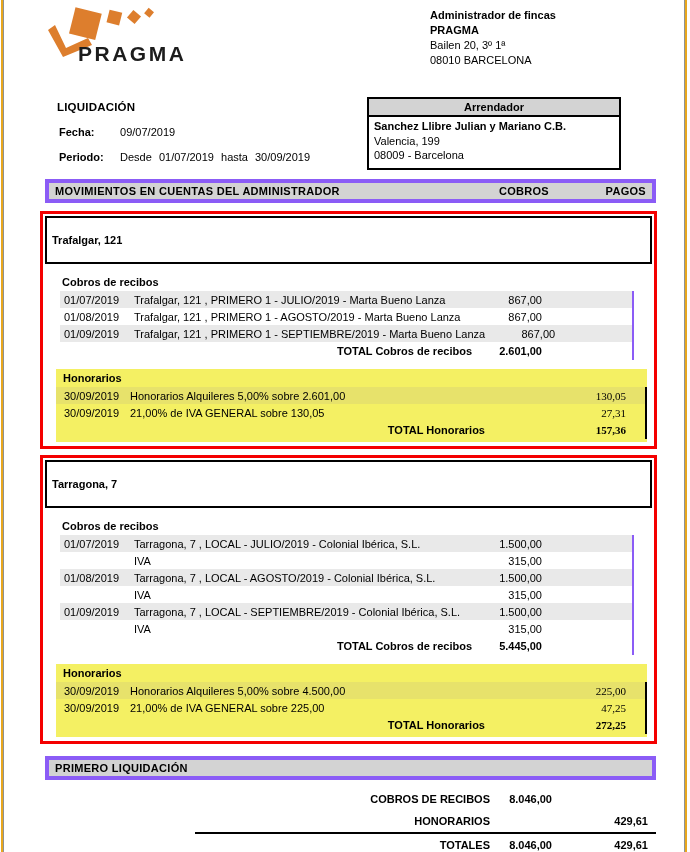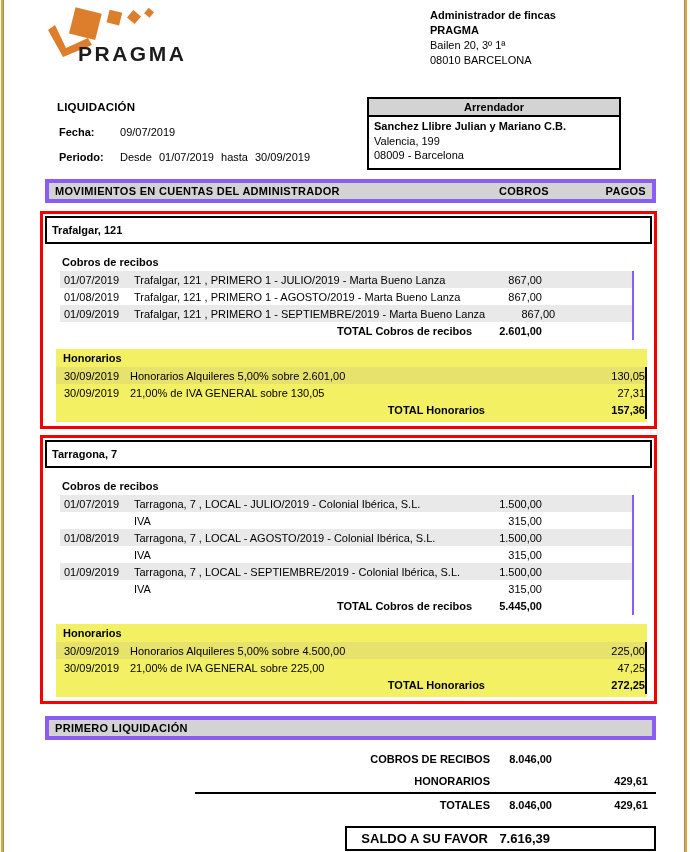--- a/index.html
+++ b/index.html
@@ -32,29 +32,29 @@
   .arr-name { font-weight:bold; }
 
   .bar { display:flex; align-items:center; background:var(--graybar,#D3D3D3); border:4px solid #8b5cf6;
     font-weight:bold; font-size:11px; padding:2px 6px; letter-spacing:.3px; }
   .bar .t { flex:1; }
   .bar .c1 { width:86px; text-align:right; }
   .bar .c2 { width:97px; text-align:right; }
 
   .sections { margin-top:8px; }
   .section { border:3px solid var(--red,#F40000); margin:0 -1px 6px -5px; padding:2px 2px 4px; background:#fff; }
-  .section-title { border:2px solid #000; font-weight:bold; font-size:11px; padding:6px 5px; }
+  .section-title { border:2px solid #000; font-weight:bold; font-size:11px; padding:16px 5px; }
   .subhead { font-weight:bold; font-size:11px; margin:12px 0 3px 17px; }
 
   .rows { margin:0 18px 0 15px; border-right:2px solid #8b5cf6; }
   .row { display:grid; grid-template-columns:74px 1fr 70px 90px; height:17px; align-items:center; font-size:11px; white-space:nowrap; }
   .row.shaded { background:var(--grayrow,#E9E9E9); }
   .c-date { padding-left:4px; }
   .c-num, .c-num2, .t-label { text-align:right; }
-  .c-num2 { padding-right:0; }
+  .c-num2 { padding-right:19px;font-family:Liberation Serif, serif; }
   .row.total { font-weight:bold; height:18px; }
   .t-label { grid-column:1/3; font-weight:bold; }
 
   .fees { background:var(--yellow,#F4F063); margin:9px 5px 0 11px; padding:0 0 3px; }
   .fees-title { font-weight:bold; font-size:11px; padding:3px 0 3px 7px; }
   .fees-rows { border-right:2px solid #000; }
   .fees .row.shaded { background:var(--yellowshade,#E7E26B); }
   .fees .c-date { padding-left:8px; }
 
   .totbar { margin-top:12px; }

